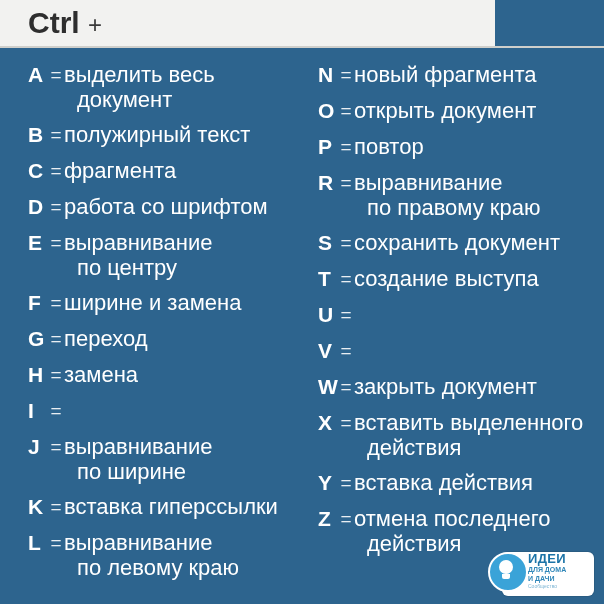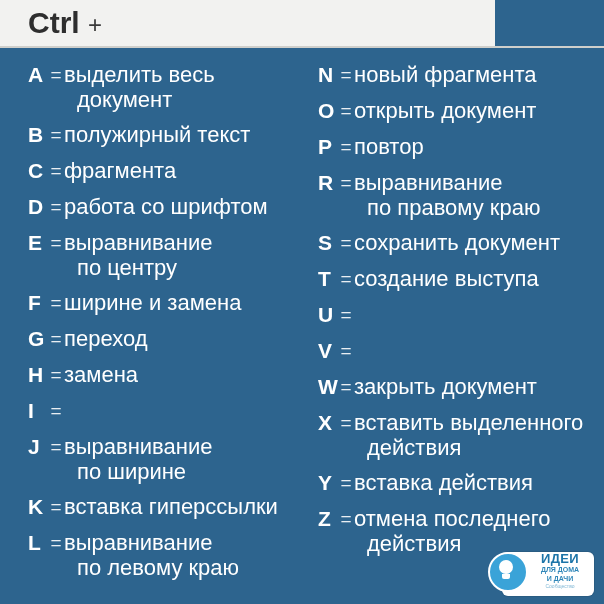--- a/index.html
+++ b/index.html
@@ -160,21 +160,21 @@
     width: 8px;
     height: 5px;
     background: #ffffff;
     border-radius: 0 0 2px 2px;
   }
   .wm-text {
     position: absolute;
     left: 26px;
     top: 4px;
     width: 64px;
-    text-align: center;
+    text-align: left;
     color: #1c74a8;
   }
   .wm-l1 { font-size: 13px; font-weight: bold; line-height: 13px; letter-spacing: 0.3px;}
   .wm-l2 { font-size: 7px; font-weight: bold; line-height: 9px; color: #2f86b8;}
   .wm-l3 { font-size: 7px; font-weight: bold; line-height: 9px; color: #2f86b8;}
   .wm-l4 { font-size: 5px; line-height: 7px; color: #7fb6d4;}
 </style>
 </head>
 <body>
 

